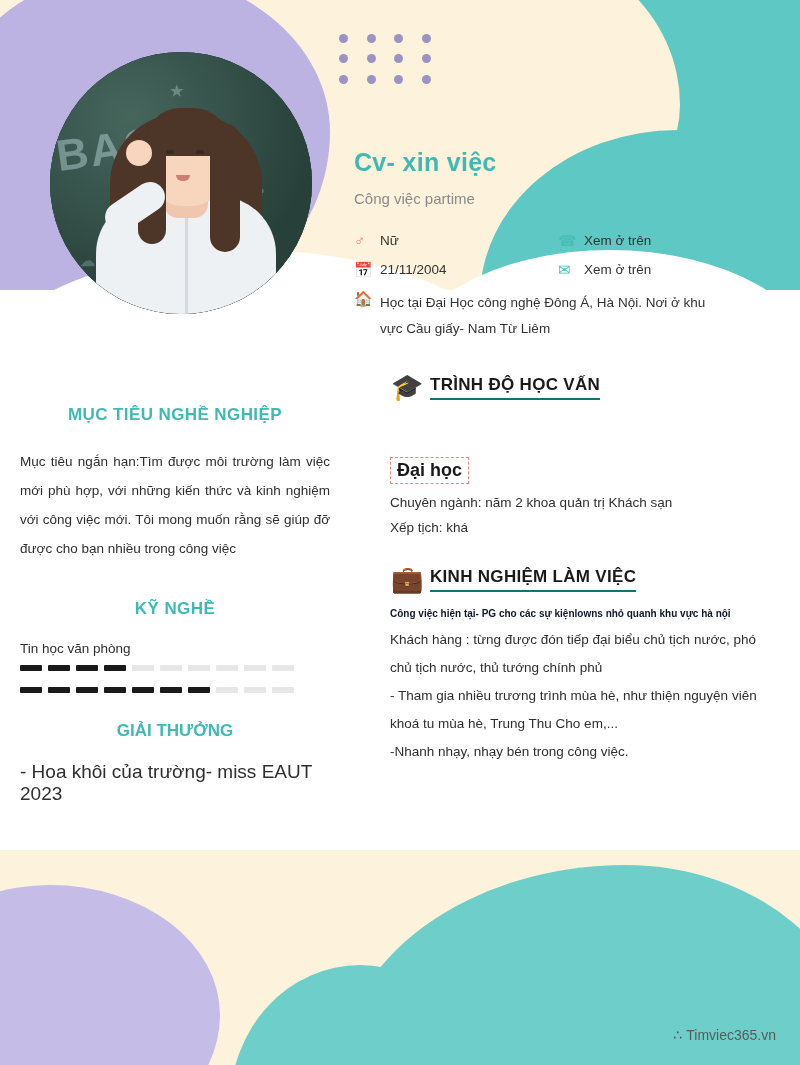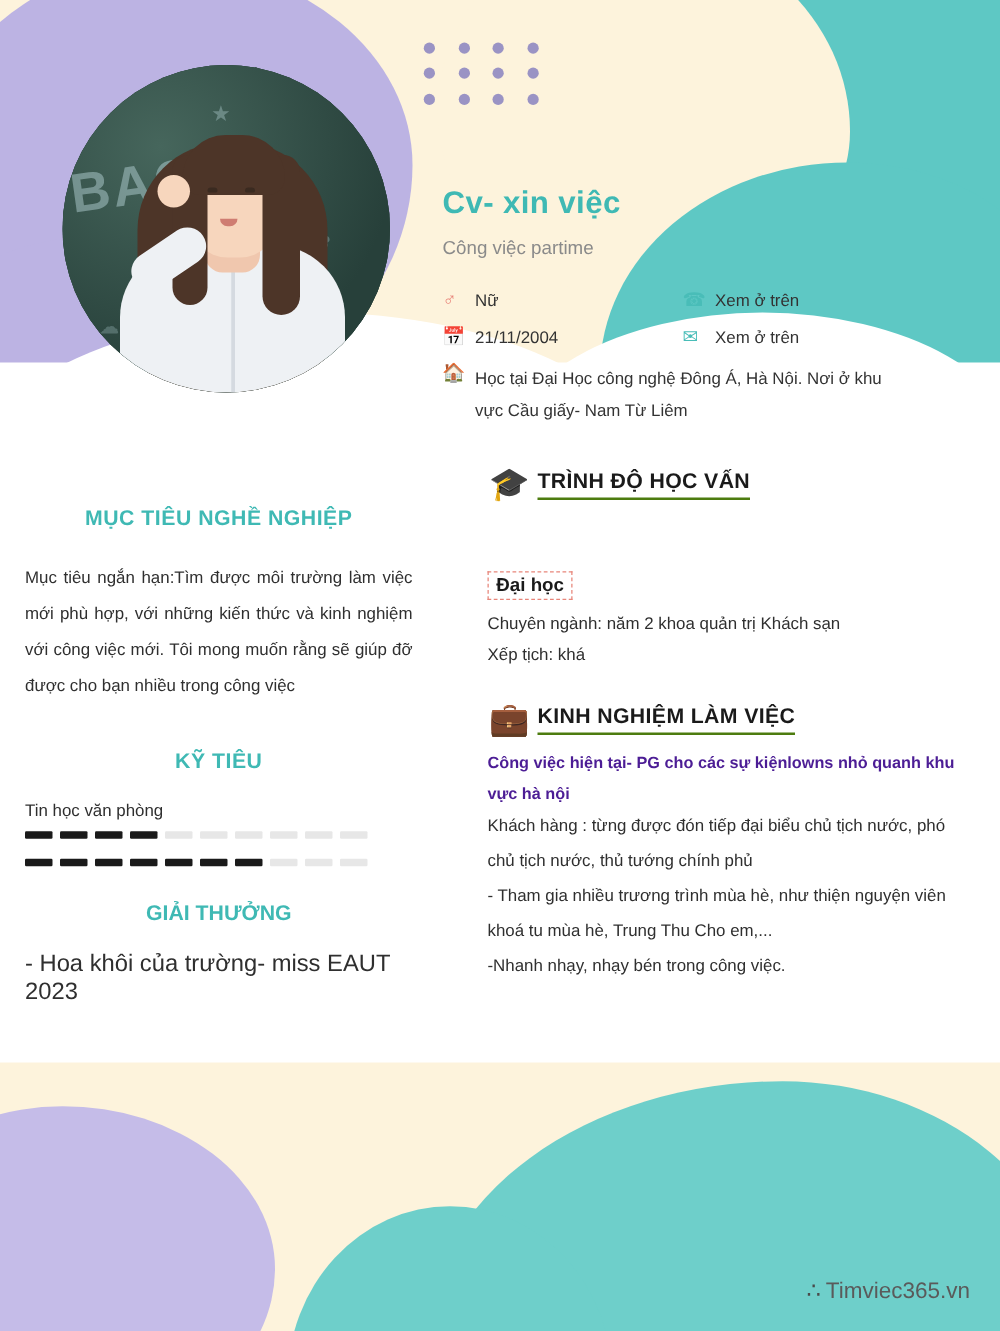--- a/index.html
+++ b/index.html
@@ -197,21 +197,21 @@
     font-size: 15px; color: #8a8a8a;
   }
 
   .contact { position: absolute; top: 232px; left: 354px; width: 400px; }
   .crow { display: flex; align-items: flex-start; margin-bottom: 11px; }
   .cicon {
     width: 26px; flex: 0 0 26px; color: #e8857a; font-size: 15px;
     line-height: 18px; text-align: left;
   }
   .ctext { font-size: 13.5px; color: #333; line-height: 18px; }
-  .c-col2 { margin-left: 32px; display: flex; align-items: flex-start; }
+  .c-col2 { margin-left: 44px; display: flex; align-items: flex-start; }
   .c-col2 .cicon { color: #49bdb8; }
   .addr { display: flex; align-items: flex-start; margin-top: 2px; }
   .addr .ctext { width: 340px; line-height: 26px; }
 
   
   .left { position: absolute; left: 20px; top: 405px; width: 310px; }
   .l-title {
     color: #3fb9b4; font-size: 17px; font-weight: bold;
     text-align: center; letter-spacing: .4px; margin-bottom: 22px;
   }
@@ -228,35 +228,35 @@
     text-align: center; margin: 28px 0 20px;
   }
   .award-item { font-size: 19px; color: #2f2f2f; }
 
   
   .right { position: absolute; left: 386px; top: 372px; width: 392px; }
   .sec-head { display: flex; align-items: center; margin-bottom: 6px; }
   .sec-ico { width: 44px; flex: 0 0 44px; text-align: center; font-size: 26px; }
   .sec-title {
     font-size: 17px; font-weight: bold; color: #1a1a1a;
-    letter-spacing: .3px; border-bottom: 2px solid #4d7c0f; padding-bottom: 3px;
+    letter-spacing: .3px; border-bottom: 2px solid #0f766e; padding-bottom: 3px;
   }
   .edu-tag {
-    display: inline-block; font-size: 15px; font-weight: bold; color: #1a1a1a;
+    display: inline-block; font-size: 18px; font-weight: bold; color: #1a1a1a;
     border: 1px dashed #e8857a; padding: 2px 6px; margin: 48px 0 6px 0;
   }
   .edu-line { font-size: 13.5px; color: #2f2f2f; line-height: 25px; }
-  .exp-bold { font-size: 13px; font-weight: bold; color: #4c1d95; line-height: 25px; }
+  .exp-bold { font-size: 10px; font-weight: bold; color: #0f172a; line-height: 25px; }
   .exp-line { font-size: 13.5px; color: #2f2f2f; line-height: 28px; }
   .sec-exp { margin-top: 24px; }
   .exp-body { margin-top: 6px; }
 
   .footer {
     position: absolute; right: 24px; bottom: 22px;
-    font-size: 18px; color: #5a5a5a;
+    font-size: 14px; color: #5a5a5a;
   }
   .footer .mark { color: #4a4a4a; margin-right: 4px; }
 </style>
 </head>
 <body>
 
 <div id="cv">
 
   <div class="deco deco-purple"></div>
   <div class="deco deco-top-teal"></div>
@@ -336,21 +336,21 @@
       <span class="cicon" style="color:#e8857a;">🏠</span>
       <span class="ctext">Học tại Đại Học công nghệ Đông Á, Hà Nội. Nơi ở khu vực Cầu giấy- Nam Từ Liêm</span>
     </div>
   </div>
 
   <div class="left">
     <div class="l-title">MỤC TIÊU NGHỀ NGHIỆP</div>
     <div class="l-body">Mục tiêu ngắn hạn:Tìm được môi trường làm việc mới phù hợp, với những kiến thức và kinh nghiệm với công việc mới. Tôi mong muốn rằng sẽ giúp đỡ được cho bạn nhiều trong công việc</div>
 
     <div class="skills">
-      <div class="l-title">KỸ TIÊU</div>
+      <div class="l-title">KỸ NGHỀ</div>
 
       <div>
         <div class="skill-name">Tin học văn phòng</div>
         <div class="dashes">
           <span class="dash on"></span>
             <span class="dash on"></span>
             <span class="dash on"></span>
             <span class="dash on"></span>
           <span class="dash"></span>
             <span class="dash"></span>

